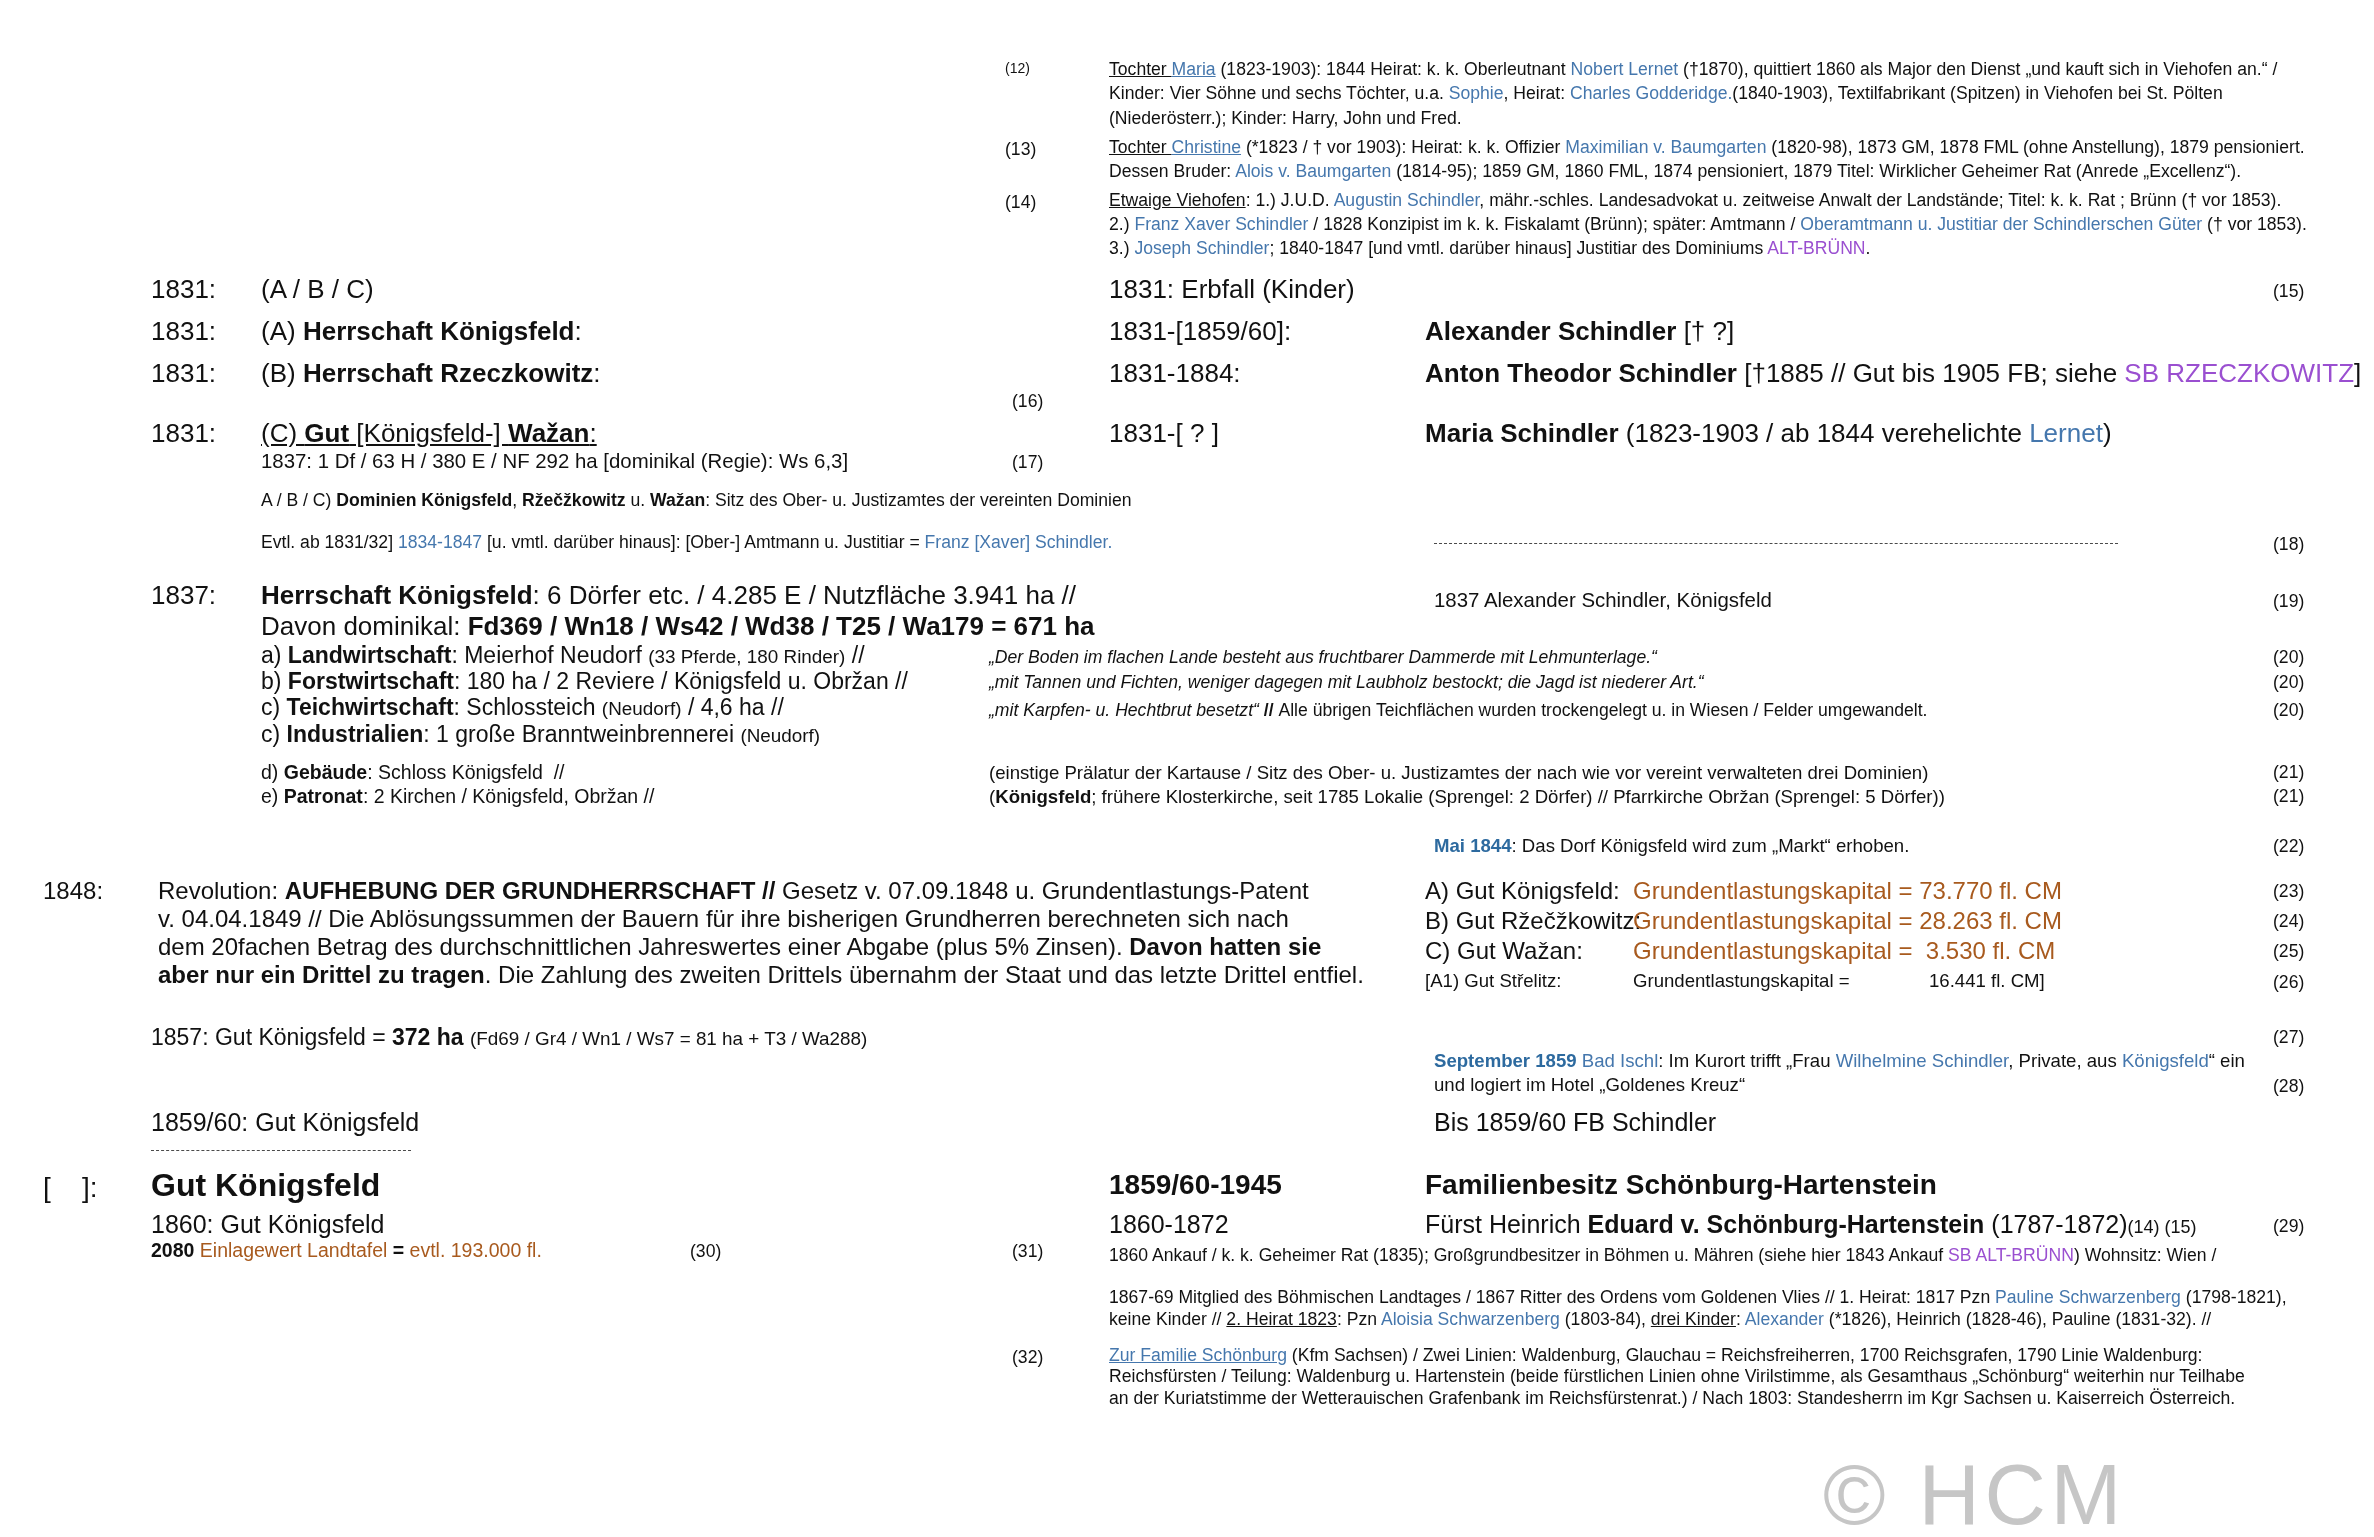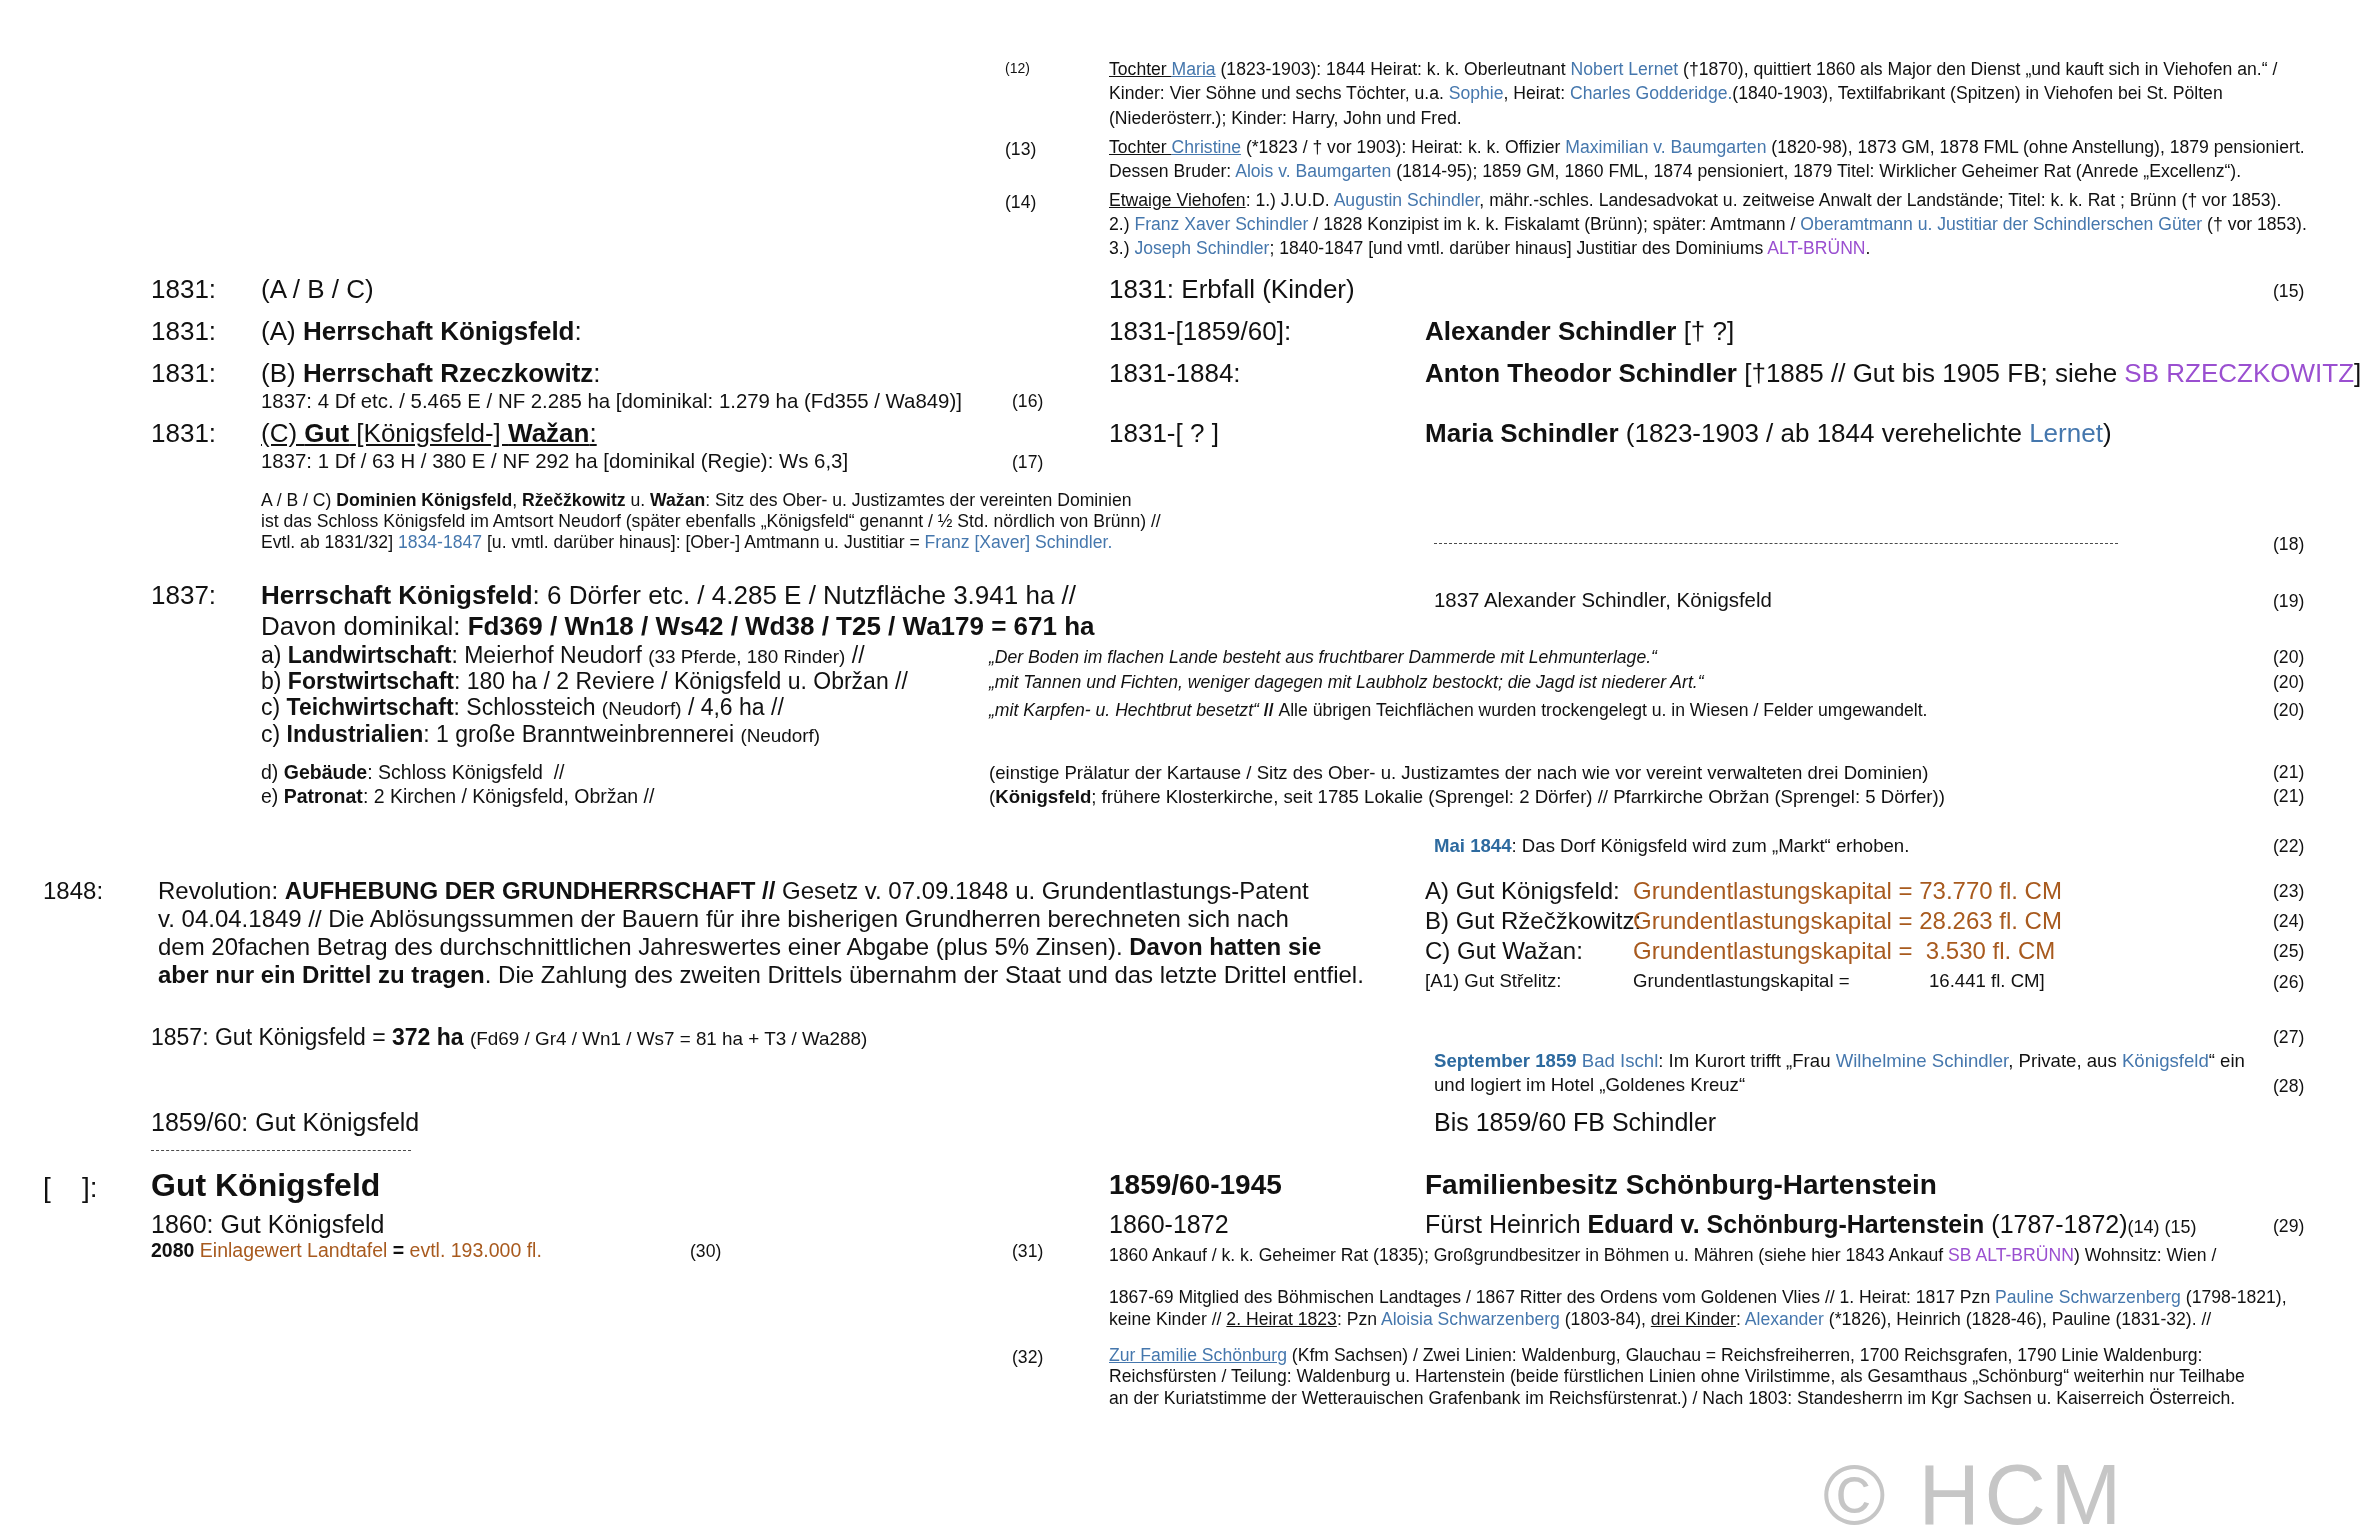--- a/index.html
+++ b/index.html
@@ -38,32 +38,30 @@
     <div class="line" style="left: 151px; top: 275px; font-size: 26px;"><span>1831:</span></div>
     <div class="line" style="left: 261px; top: 275px; font-size: 26px;"><span>(A / B / C)</span></div>
     <div class="line" style="left: 1109px; top: 275px; font-size: 26px;"><span>1831: Erbfall (Kinder)</span></div>
     <div class="line" style="left: 2273px; top: 281px; font-size: 17.6px;"><span>(15)</span></div>
     <div class="line" style="left: 151px; top: 317px; font-size: 26px;"><span>1831:</span></div>
     <div class="line" style="left: 261px; top: 317px; font-size: 26px;"><span>(A) </span><span class="b">Herrschaft Königsfeld</span><span>:</span></div>
     <div class="line" style="left: 1109px; top: 317px; font-size: 26px;"><span>1831-[1859/60]:</span></div>
     <div class="line" style="left: 1425px; top: 317px; font-size: 26px;"><span class="b">Alexander Schindler</span><span> [† ?]</span></div>
     <div class="line" style="left: 151px; top: 359px; font-size: 26px;"><span>1831:</span></div>
     <div class="line" style="left: 261px; top: 359px; font-size: 26px;"><span>(B) </span><span class="b">Herrschaft Rzeczkowitz</span><span>:</span></div>
-    <div class="line" style="left: 261px; top: 390px; font-size: 20.4px;"><span>1837: 4 Df etc. / 5.465 E / NF 2.285 ha [dominikal: 1.279 ha (Fd355 / Wa849)]</span></div>
     <div class="line" style="left: 1012px; top: 391px; font-size: 17.6px;"><span>(16)</span></div>
     <div class="line" style="left: 1109px; top: 359px; font-size: 26px;"><span>1831-1884:</span></div>
     <div class="line" style="left: 1425px; top: 359px; font-size: 26px;"><span class="b">Anton Theodor Schindler</span><span> [†1885 // Gut bis 1905 FB; siehe </span><span class="purple">SB RZECZKOWITZ</span><span>]</span></div>
     <div class="line" style="left: 151px; top: 419px; font-size: 26px;"><span>1831:</span></div>
     <div class="line" style="left: 261px; top: 419px; font-size: 26px; text-decoration: underline;"><span>(C) </span><span class="b">Gut</span><span> [Königsfeld-] </span><span class="b">Wažan</span><span>:</span></div>
     <div class="line" style="left: 261px; top: 450px; font-size: 20.4px;"><span>1837: 1 Df / 63 H / 380 E / NF 292 ha [dominikal (Regie): Ws 6,3]</span></div>
     <div class="line" style="left: 1012px; top: 452px; font-size: 17.6px;"><span>(17)</span></div>
     <div class="line" style="left: 1109px; top: 419px; font-size: 26px;"><span>1831-[ ? ]</span></div>
     <div class="line" style="left: 1425px; top: 419px; font-size: 26px;"><span class="b">Maria Schindler</span><span> (1823-1903 / ab 1844 verehelichte </span><span class="blue">Lernet</span><span>)</span></div>
     <div class="line" style="left: 261px; top: 490px; font-size: 17.6px;"><span>A / B / C) </span><span class="b">Dominien Königsfeld</span><span>, </span><span class="b">Ržečžkowitz</span><span> u. </span><span class="b">Wažan</span><span>: Sitz des Ober- u. Justizamtes der vereinten Dominien</span></div>
-    <div class="line" style="left: 261px; top: 511px; font-size: 17.6px;"><span>ist das Schloss Königsfeld im Amtsort Neudorf (später ebenfalls „Königsfeld“ genannt / ½ Std. nördlich von Brünn) //</span></div>
     <div class="line" style="left: 261px; top: 532px; font-size: 17.6px;"><span>Evtl. ab 1831/32] </span><span class="blue">1834-1847</span><span> [u. vmtl. darüber hinaus]: [Ober-] Amtmann u. Justitiar = </span><span class="blue">Franz [Xaver] Schindler.</span></div>
     <div class="dashline" style="left: 1434px; top: 543px; width: 684px;"></div>
     <div class="line" style="left: 2273px; top: 534px; font-size: 17.6px;"><span>(18)</span></div>
     <div class="line" style="left: 151px; top: 581px; font-size: 26px;"><span>1837:</span></div>
     <div class="line" style="left: 261px; top: 581px; font-size: 26px;"><span class="b">Herrschaft Königsfeld</span><span>: 6 Dörfer etc. / 4.285 E / Nutzfläche 3.941 ha //</span></div>
     <div class="line" style="left: 261px; top: 612px; font-size: 26px;"><span>Davon dominikal: </span><span class="b">Fd369 / Wn18 / Ws42 / Wd38 / T25 / Wa179 = 671 ha</span></div>
     <div class="line" style="left: 1434px; top: 589px; font-size: 20.4px;"><span>1837 Alexander Schindler, Königsfeld</span></div>
     <div class="line" style="left: 2273px; top: 591px; font-size: 17.6px;"><span>(19)</span></div>
     <div class="line" style="left: 261px; top: 642px; font-size: 23px;"><span>a) </span><span class="b">Landwirtschaft</span><span>: Meierhof Neudorf </span><span class="sm2">(33 Pferde, 180 Rinder)</span><span> //</span></div>
     <div class="line" style="left: 989px; top: 647px; font-size: 17.6px;"><span class="i">„Der Boden im flachen Lande besteht aus fruchtbarer Dammerde mit Lehmunterlage.“</span></div>

